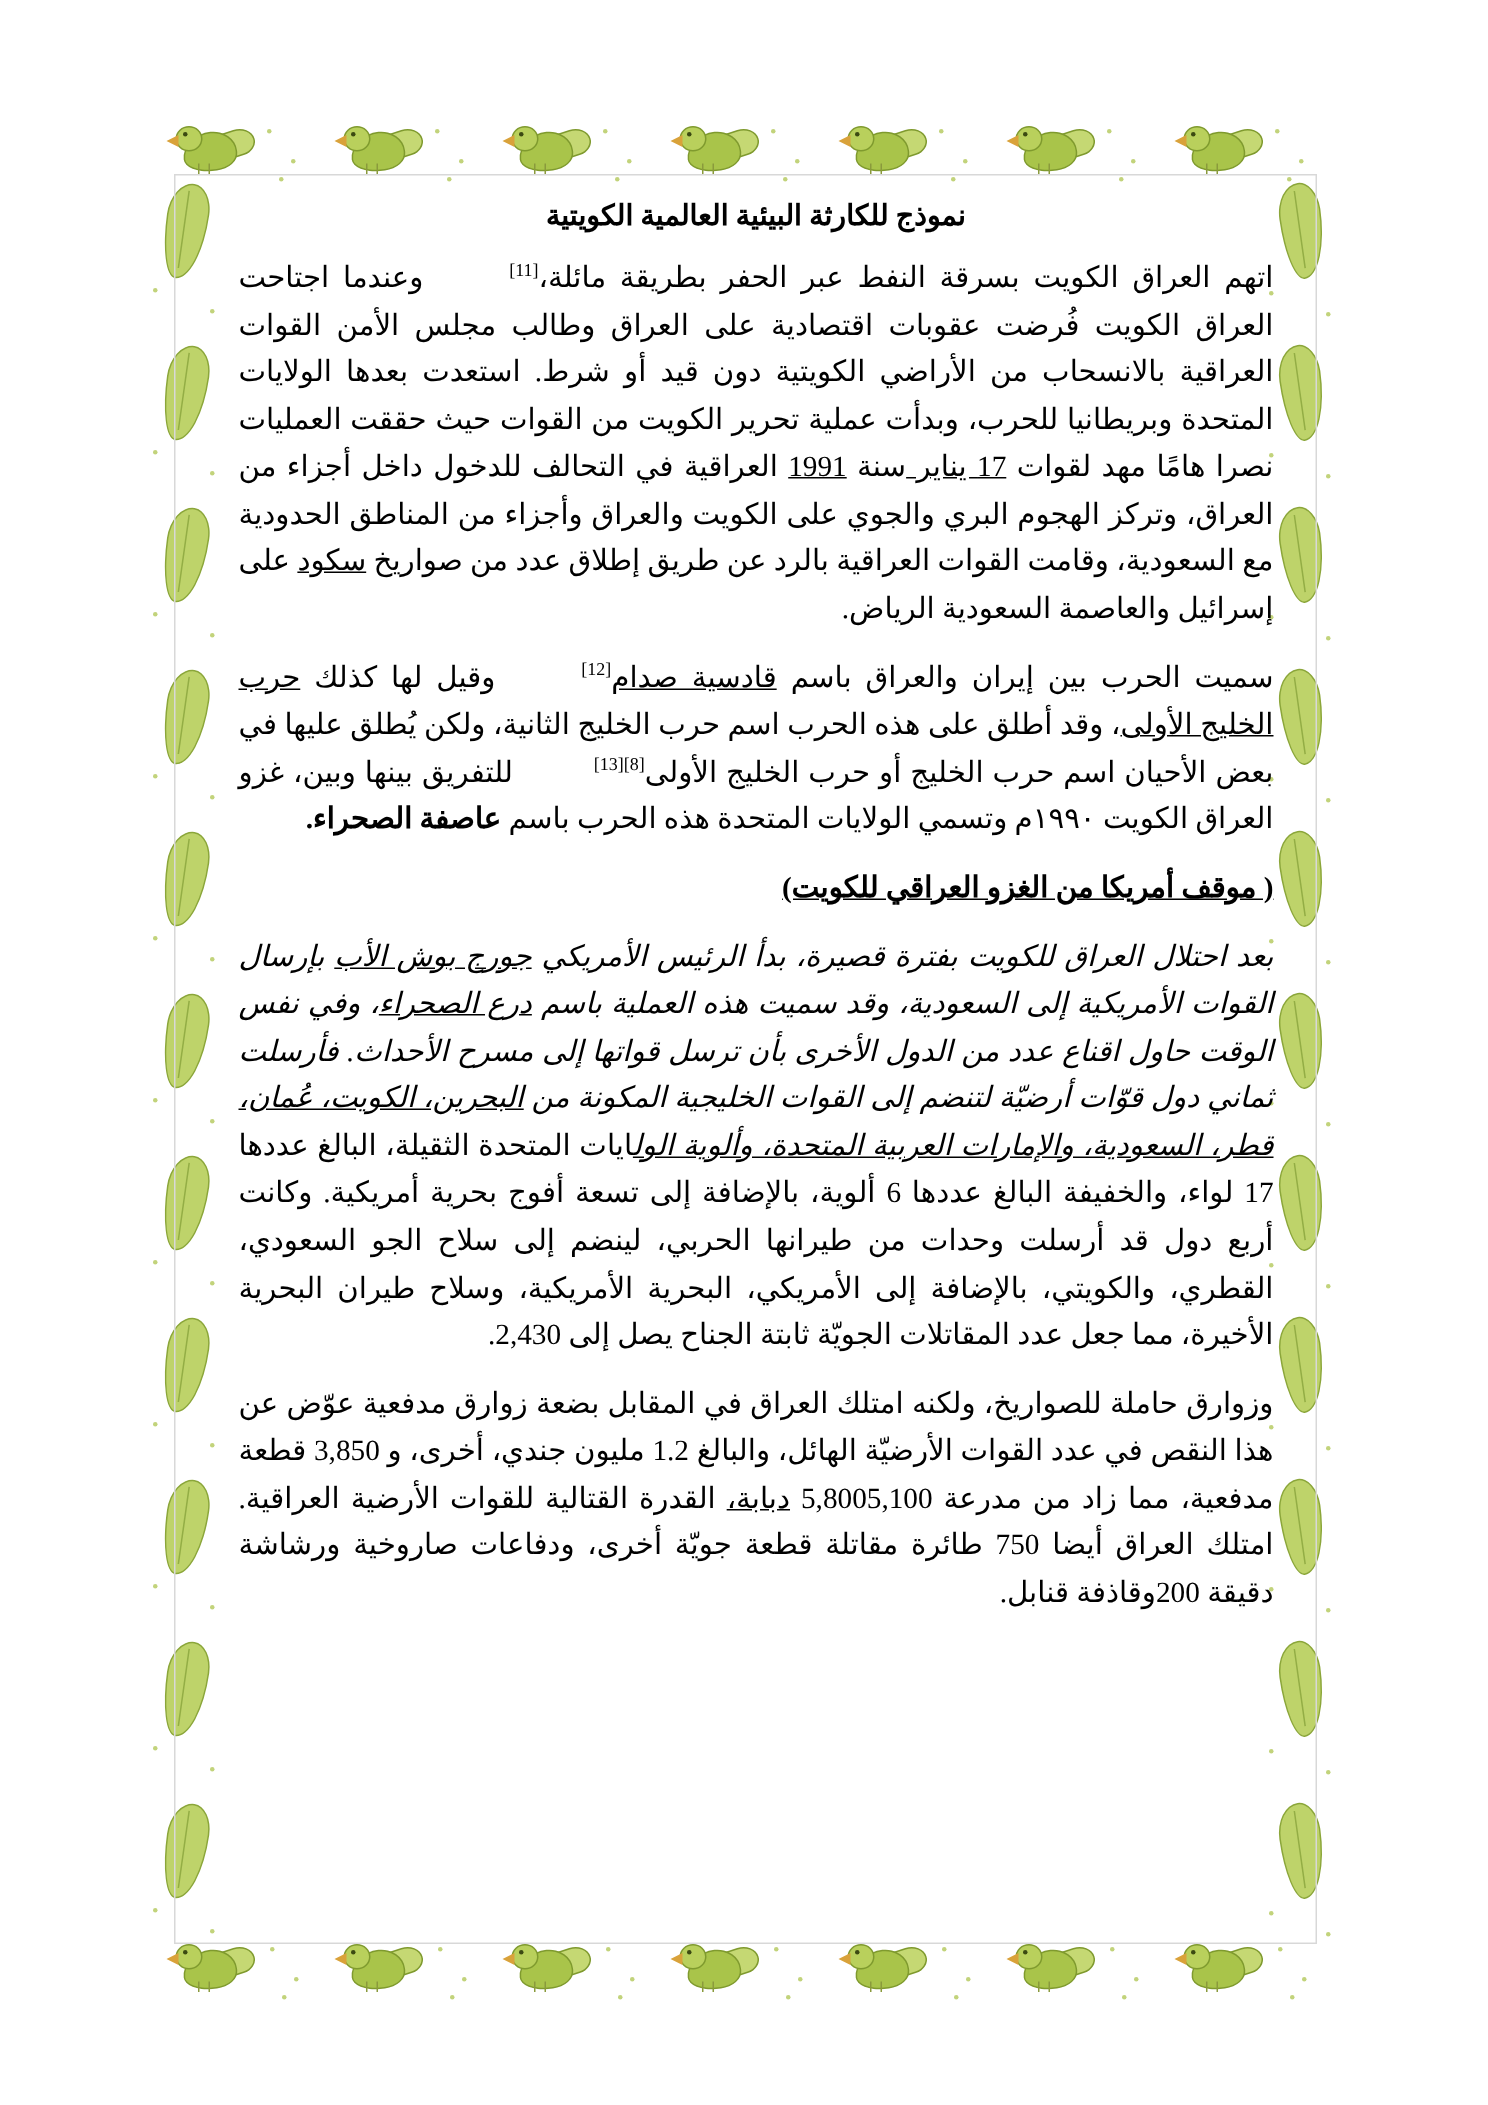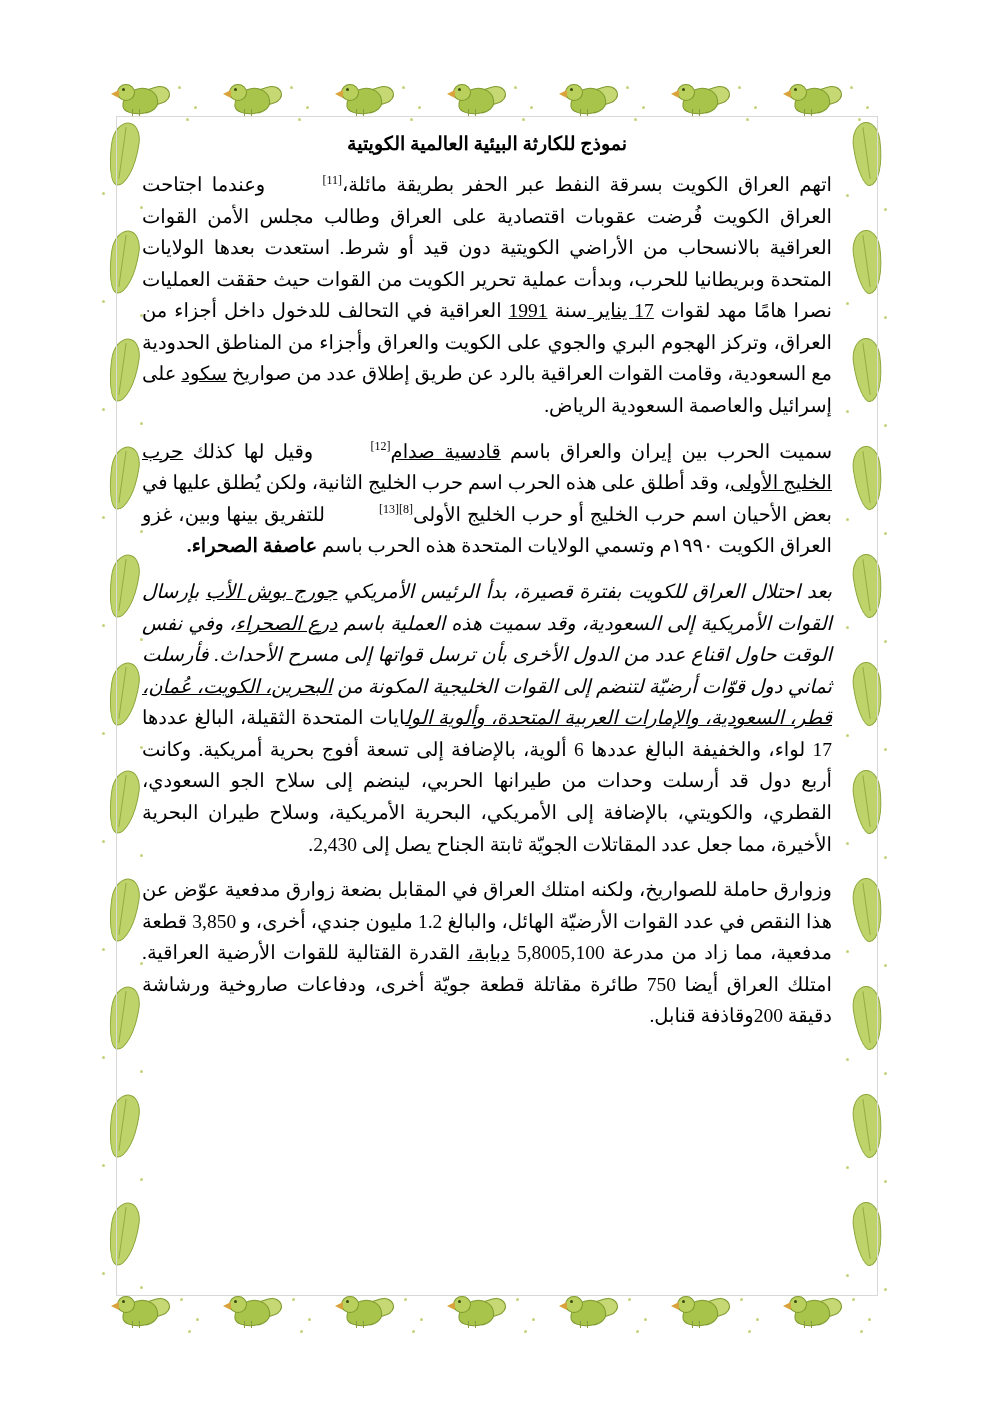--- a/index.html
+++ b/index.html
@@ -130,21 +130,21 @@
     top: 116px;
     width: 762px;
     height: 1180px;
     border: 1px solid #d8d8d8;
     box-sizing: border-box;
     background: transparent;
   }
 
   .doc-body {
     position: absolute;
-    left: 142px;
+    left: 159px;
     top: 128px;
     width: 690px;
     box-sizing: border-box;
     color: #000000;
     direction: rtl;
     text-align: justify;
   }
 
   .doc-title {
     text-align: center;
@@ -484,18 +484,19 @@
       </div>
   </div>
 
   <div class="text-frame"></div>
 
   <div class="doc-body">
     <div class="doc-title">نموذج للكارثة البيئية  العالمية الكويتية</div>
     <div id="paras">
         <p class="para"><span>اتهم العراق الكويت بسرقة النفط عبر الحفر بطريقة مائلة،</span><span class="sup">[11]</span><span> وعندما اجتاحت العراق الكويت فُرضت عقوبات اقتصادية على العراق وطالب مجلس الأمن القوات العراقية بالانسحاب من الأراضي الكويتية دون قيد أو شرط. استعدت بعدها الولايات المتحدة وبريطانيا للحرب، وبدأت عملية تحرير الكويت من القوات حيث حققت العمليات نصرا هامًا مهد لقوات </span><span class="u">17 يناير </span><span>سنة </span><span class="u">1991</span><span> العراقية في التحالف للدخول داخل أجزاء من العراق، وتركز الهجوم البري والجوي على الكويت والعراق وأجزاء من المناطق الحدودية مع السعودية، وقامت القوات العراقية بالرد عن طريق إطلاق عدد من صواريخ </span><span class="u">سكود</span><span> على إسرائيل والعاصمة السعودية الرياض.</span></p>
         <p class="para"><span>سميت الحرب بين إيران والعراق باسم </span><span class="u">قادسية صدام</span><span class="sup">[12]</span><span> وقيل لها كذلك </span><span class="u">حرب الخليج الأولى</span><span>، وقد أطلق على هذه الحرب اسم حرب الخليج الثانية، ولكن يُطلق عليها في بعض الأحيان اسم حرب الخليج أو حرب الخليج الأولى</span><span class="sup">[8][13]</span><span> للتفريق بينها وبين، غزو العراق الكويت ١٩٩٠م وتسمي الولايات المتحدة هذه الحرب باسم </span><span class="b">عاصفة الصحراء.</span></p>
+        <p class="para"><span class="b u">( موقف أمريكا من الغزو العراقي للكويت)</span></p>
         <p class="para"><span class="i">بعد احتلال العراق للكويت بفترة قصيرة، بدأ الرئيس الأمريكي </span><span class="iu">جورج بوش الأب</span><span class="i"> بإرسال القوات الأمريكية إلى السعودية، وقد سميت هذه العملية باسم </span><span class="iu">درع الصحراء</span><span class="i">، وفي نفس الوقت حاول اقناع عدد من الدول الأخرى بأن ترسل قواتها إلى مسرح الأحداث. فأرسلت ثماني دول قوّات أرضيّة لتنضم إلى القوات الخليجية المكونة من </span><span class="iu">البحرين، الكويت، عُمان، قطر، السعودية، والإمارات العربية المتحدة، وألوية الول</span><span>ايات المتحدة الثقيلة، البالغ عددها 17 لواء، والخفيفة البالغ عددها 6 ألوية، بالإضافة إلى تسعة أفوج بحرية أمريكية. وكانت أربع دول قد أرسلت وحدات من طيرانها الحربي، لينضم إلى سلاح الجو السعودي، القطري، والكويتي، بالإضافة إلى الأمريكي، البحرية الأمريكية، وسلاح طيران البحرية الأخيرة، مما جعل عدد المقاتلات الجويّة ثابتة الجناح يصل إلى 2,430.</span></p>
         <p class="para"><span>وزوارق حاملة للصواريخ، ولكنه  امتلك العراق في المقابل بضعة زوارق مدفعية عوّض عن هذا النقص في عدد القوات الأرضيّة الهائل، والبالغ 1.2 مليون جندي، أخرى، و 3,850 قطعة مدفعية، مما زاد من  مدرعة 5,8005,100 </span><span class="u">دبابة،</span><span> القدرة القتالية للقوات الأرضية العراقية. امتلك العراق أيضا 750 طائرة مقاتلة قطعة جويّة أخرى، ودفاعات صاروخية ورشاشة دقيقة 200وقاذفة قنابل.</span></p>
       </div>
   </div>
 
 </div>
 
 </body></html>

